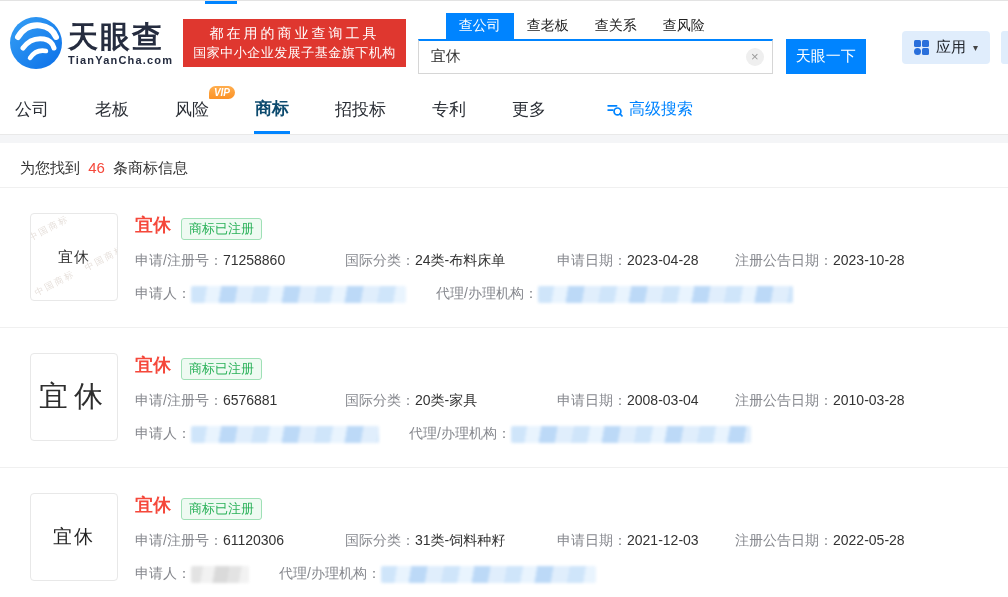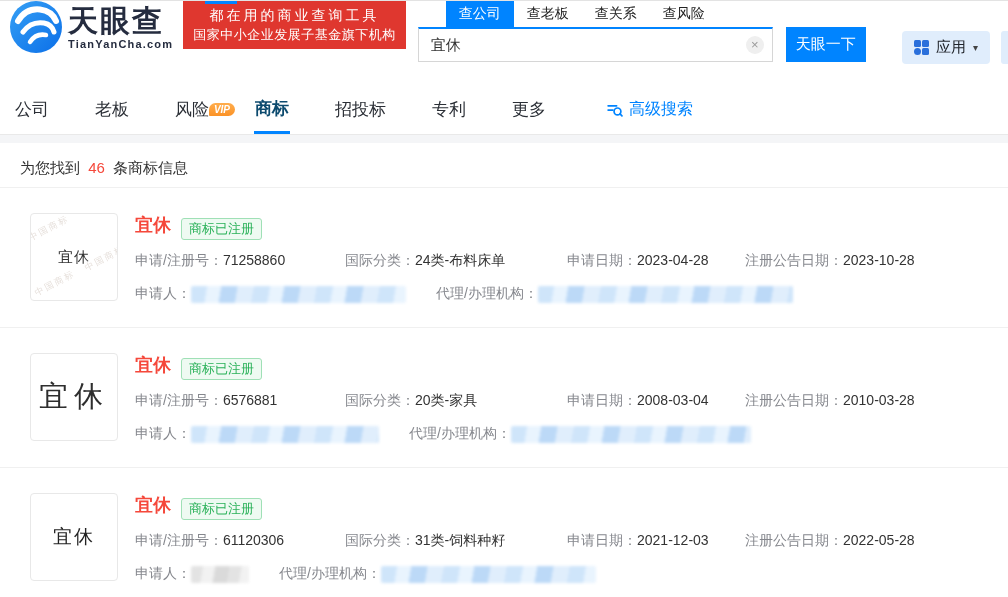--- a/index.html
+++ b/index.html
@@ -2,21 +2,21 @@
 <html><head>
 <meta charset="utf-8">
 <style>
   * { margin:0; padding:0; box-sizing:border-box; }
   html,body { width:1008px; height:597px; overflow:hidden; background:#fff;
     font-family:"Liberation Sans","DejaVu Sans",sans-serif; color:#333; }
   .page { position:relative; width:1008px; height:597px; border-top:1px solid #e3e3e3; }
   .top-accent { position:absolute; top:0; left:205px; width:32px; height:3px; background:#0084ff; z-index:5; }
 
   
-  header { display:flex; align-items:flex-start; height:84px; padding:0 0 0 10px; background:#fff; position:relative; }
+  header { display:flex; align-items:center; height:84px; padding:0 0 0 10px; background:#fff; position:relative; }
   .logo { display:flex; align-items:center; cursor:pointer; }
   .logo-icon { width:52px; height:52px; flex:none; }
   .logo-text { margin-left:6px; }
   .logo-title { font-size:30px; font-weight:700; color:#252c3f; line-height:32px; letter-spacing:2px; }
   .logo-sub { font-size:11px; font-weight:700; color:#252c3f; letter-spacing:1.2px; margin-top:1px; }
   .promo { margin-left:10px; background:#df372f; color:#fff; padding:5px 10px; line-height:19px; text-align:center; }
   .promo-l1 { font-size:14px; letter-spacing:3px; }
   .promo-l2 { font-size:13px; letter-spacing:.5px; }
 
   .search-module { margin-left:12px; width:448px; }
@@ -34,21 +34,21 @@
   .apps-grid i { background:#2a6fdb; border-radius:1.5px; }
   .apps-grid i.dot { border-radius:50%; }
   .apps-label { font-size:15px; color:#20242b; }
   .caret { font-size:10px; color:#444; }
   .edge-partial { position:absolute; right:0; top:30px; width:7px; height:33px; background:#e0edfc; border-radius:3px 0 0 3px; }
 
   
   nav { display:flex; align-items:stretch; height:50px; padding-left:14px; border-bottom:1px solid #e9e9e9; background:#fff; }
   .nav-item { position:relative; display:flex; align-items:center; font-size:17px; color:#2b2f36; margin-right:44px; cursor:pointer; padding:0 1px; }
   .nav-item.active { color:#0c4a6e; font-weight:700; border-bottom:3px solid #0084ff; }
-  .vip-badge { position:absolute; top:18px; right:-25px; background:linear-gradient(180deg,#ffad4d,#fb9226); color:#fff; font-style:italic; font-weight:700; font-size:10px; line-height:13px; padding:0 5px; border-radius:7px 7px 7px 1px; }
+  .vip-badge { position:absolute; top:1px; right:-25px; background:linear-gradient(180deg,#ffad4d,#fb9226); color:#fff; font-style:italic; font-weight:700; font-size:10px; line-height:13px; padding:0 5px; border-radius:7px 7px 7px 1px; }
   .adv-search { display:flex; align-items:center; gap:6px; color:#0084ff; font-size:16px; cursor:pointer; margin-left:14px; }
   .gray-band { height:8px; background:#f4f5f7; }
 
   
   .summary { padding:16px 0 8px 4px; font-size:15px; color:#333; height:44px;margin-left:16px; }
   .summary .count { color:#f5483b; margin:0 4px; }
   .divider { border-top:1px solid #f0f0f0; }
 
   .card { display:flex; padding:25px 0 24px 30px; border-bottom:1px solid #f0f0f0; }
   .tm-img { width:88px; height:88px; flex:none; border:1px solid #e8e8e8; border-radius:4px; background:#fff; display:flex; align-items:center; justify-content:center; position:relative; overflow:hidden; cursor:pointer; }
@@ -59,21 +59,21 @@
   .wm { position:absolute; font-size:9px; color:#b5a294; opacity:.35; transform:rotate(-28deg); white-space:nowrap; letter-spacing:2px; }
   .wm1 { top:8px; left:-4px; } .wm2 { top:38px; right:-10px; } .wm3 { bottom:10px; left:2px; }
 
   .card-body { margin-left:17px; flex:1; }
   .title-row { display:flex; align-items:center; height:24px; }
   .tm-title { font-size:18px; font-weight:700; color:#f5483b; cursor:pointer; }
   .badge { margin-left:10px; font-size:13px; color:#2ab159; background:#eefaf2; border:1px solid #9fe0b6; border-radius:3px; padding:1px 7px; line-height:18px;margin-top:8px; }
   .info-row { display:flex; align-items:center; margin-top:15px; font-size:14px; white-space:nowrap; }
   .info-row .lbl { color:#85878d; }
   .info-row .val { color:#333; }
-  .f1 { width:210px; } .f2 { width:212px; } .f3 { width:178px;margin-left:10px; }
+  .f1 { width:210px; } .f2 { width:212px; } .f3 { width:178px; }
   .blur { display:inline-block; height:17px; border-radius:2px; vertical-align:middle; filter:blur(1.6px);
     background:repeating-linear-gradient(100deg,#cfe5fa 0 16px,#e9f4fe 16px 30px,#bcd9f7 30px 46px,#e0eefc 46px 62px); }
   .blur.gray { background:repeating-linear-gradient(100deg,#e3e3e3 0 12px,#f2f2f2 12px 24px,#dadada 24px 38px); }
   .gap30 { display:inline-block; width:30px; }
   .w215{width:215px}.w255{width:255px}.w188{width:188px}.w240{width:240px}.w58{width:58px}.w215b{width:215px}
 </style>
 </head>
 <body>
 
 <div class="page">

